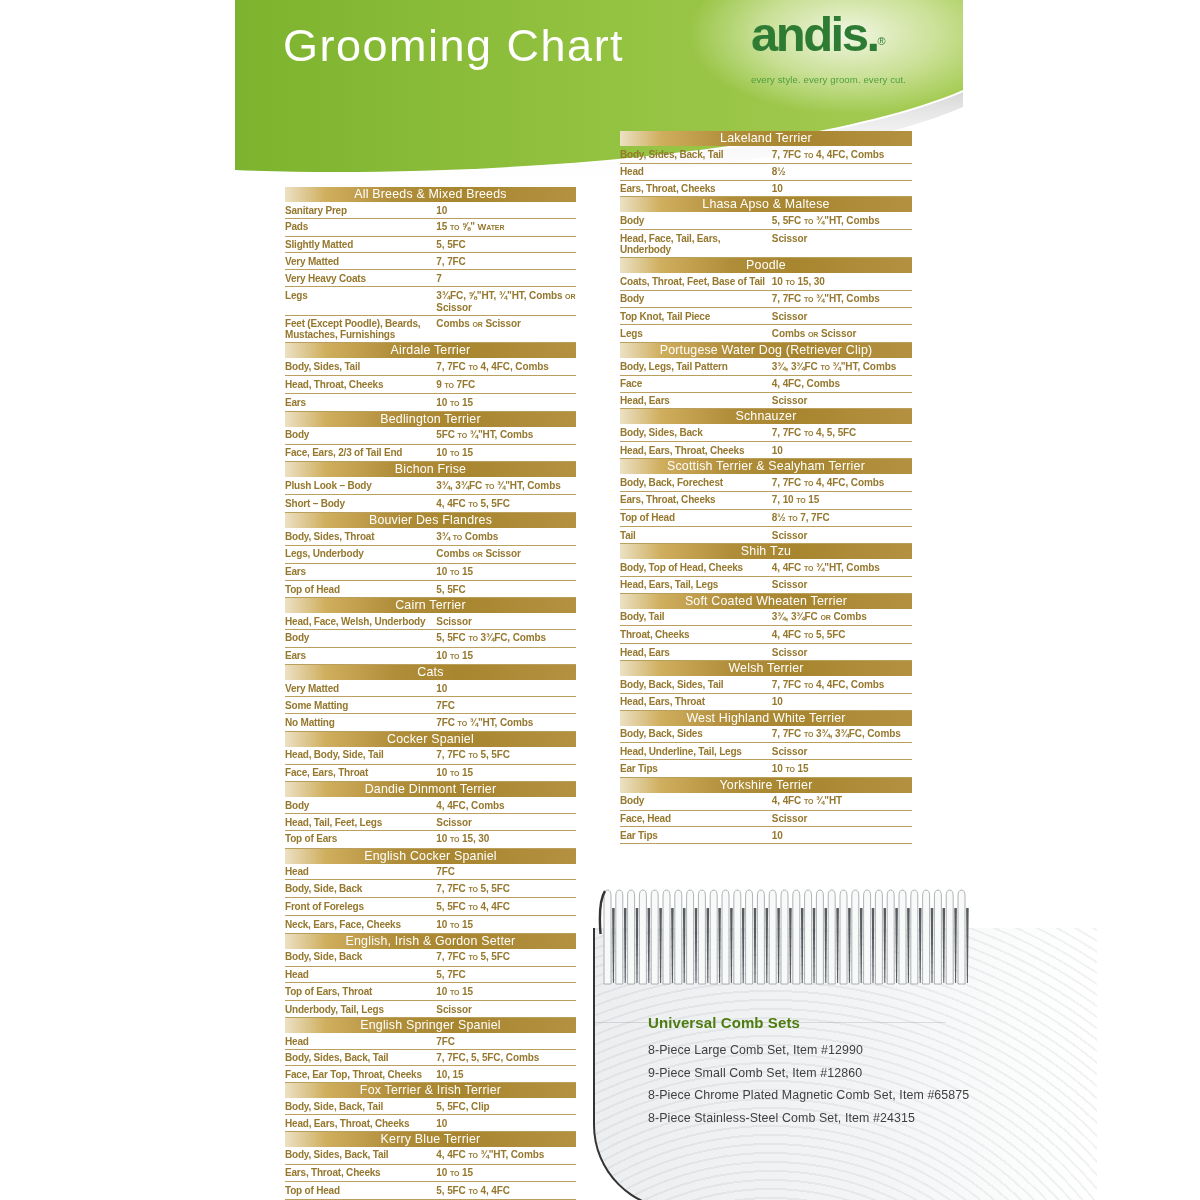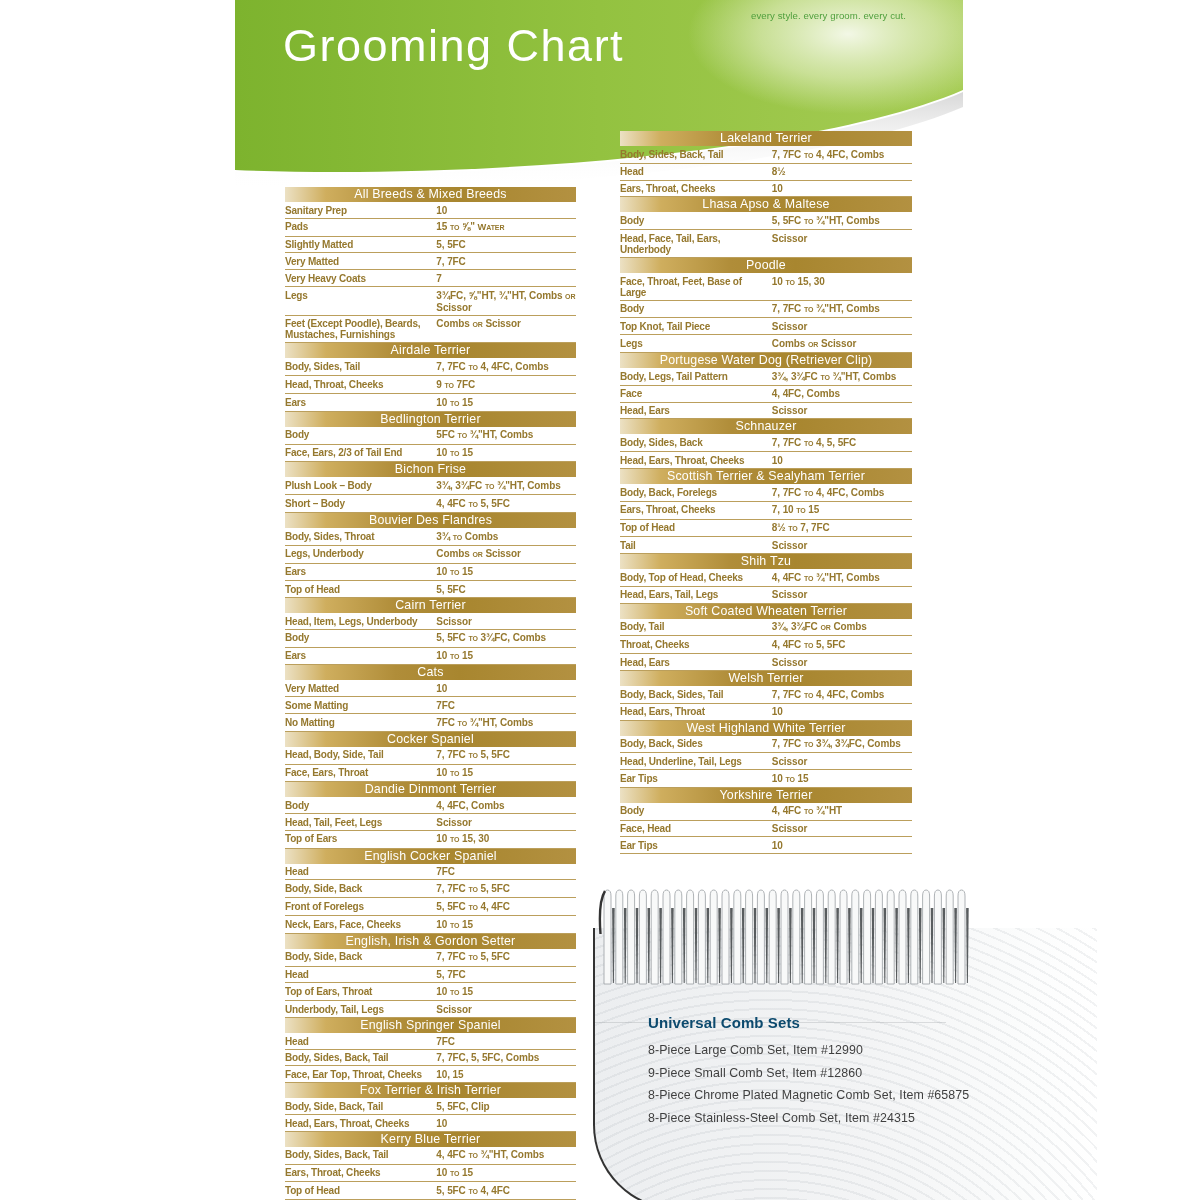--- a/index.html
+++ b/index.html
@@ -6,21 +6,21 @@
   body{width:1200px;height:1200px;position:relative;overflow:hidden;background:#ffffff;
        font-family:"Liberation Sans", sans-serif;}
 
   
   .header-svg{position:absolute;left:0;top:0;width:1200px;height:200px;}
   .grooming-title{position:absolute;left:283px;top:20px;width:420px;
     font-size:45px;font-weight:300;letter-spacing:1.5px;color:#ffffff;}
   .logo{position:absolute;left:751px;top:10px;width:190px;line-height:1;}
   .logo .word{font-size:49px;font-weight:bold;letter-spacing:-2.5px;color:#2e7c34;}
   .logo .reg{font-size:11px;font-weight:normal;color:#2e7c34;vertical-align:6px;letter-spacing:0;}
-  .logo .tagline{font-size:9.6px;color:#4f9f3c;margin-top:1px;letter-spacing:0.1px;}
+  .logo .tagline{font-size:9.6px;color:#4f9f3c;margin-top:16px;letter-spacing:0.1px;}
 
   
   .col{position:absolute;}
   .col-left{left:285px;top:187px;width:291px;}
   .col-right{left:620px;top:131px;width:292px;}
   .bar{height:15px;line-height:15px;text-align:center;color:#ffffff;
     font-size:12.4px;letter-spacing:0.2px;
     background:linear-gradient(90deg,#ece1c4 0%,#cfae5e 14%,#b08d39 38%,#a8862f 60%,#b39141 100%);}
   .row{display:flex;align-items:flex-start;padding:2.6px 0 2.2px 0;
     border-bottom:1px solid #bb9f5c;font-size:10px;line-height:11px;
@@ -35,21 +35,21 @@
     border-left:2.5px solid #333;border-bottom:2.5px solid #333;
     border-bottom-left-radius:85px;
     background:linear-gradient(90deg,#eceef0 0%,#f3f4f5 55%,#fbfcfc 85%,#ffffff 100%);}
   .clipper-body::after{content:"";position:absolute;inset:0;border-bottom-left-radius:85px;
     background:repeating-radial-gradient(circle at 35% 190%,
       rgba(120,130,140,0.10) 0 2px, rgba(255,255,255,0) 2px 9px);}
   .clipper-body::before{content:"";position:absolute;left:0;right:30%;top:94px;height:1px;
     background:rgba(90,95,100,0.18);}
   .teeth-svg{position:absolute;left:10px;top:4px;width:372px;height:106px;}
   .comb-sets{position:absolute;left:60px;top:132px;width:430px;z-index:3;}
-  .comb-sets .cs-title{font-size:15px;font-weight:bold;color:#0c4a6e;margin-bottom:12px;letter-spacing:0.1px;}
+  .comb-sets .cs-title{font-size:15px;font-weight:bold;color:#4d7c0f;margin-bottom:12px;letter-spacing:0.1px;}
   .comb-sets .cs-item{font-size:12.4px;color:#3f3f3f;margin-bottom:8.5px;letter-spacing:0.1px;}
 </style>
 </head>
 <body>
 
 <svg class="header-svg" viewBox="0 0 1200 200">
   <defs>
     <linearGradient id="gg" x1="0" y1="0" x2="1" y2="0">
       <stop offset="0" stop-color="#7db32e"></stop>
       <stop offset="0.5" stop-color="#93c240"></stop>
@@ -69,20 +69,23 @@
     </clipPath>
   </defs>
   <path d="M235,0 H963 V90 C820,152 480,180 235,170 Z" fill="url(#gg)"></path>
   <ellipse cx="848" cy="34" rx="160" ry="80" fill="url(#glow)" clip-path="url(#bandclip)"></ellipse>
   <path d="M963,92 C820,154 480,182 235,172 L235,187 C490,197 825,167 963,107 Z" fill="url(#shad)" opacity="0.65"></path>
 </svg>
 
 <div class="grooming-title">Grooming Chart</div>
 
 <div class="logo">
+  <div>
+    <span class="word">andis.</span><span class="reg">®</span>
+  </div>
   <div class="tagline">every style. every groom. every cut.</div>
 </div>
 
 <div class="col col-left">
     <section>
       <div class="bar">All Breeds &amp; Mixed Breeds</div>
       <div class="row">
         <div class="lbl">Sanitary Prep</div>
         <div class="val">10</div>
       </div>
@@ -163,21 +166,21 @@
         <div class="val">10 <span class="sc">to</span> 15</div>
       </div>
       <div class="row">
         <div class="lbl">Top of Head</div>
         <div class="val">5, 5FC</div>
       </div>
     </section>
     <section>
       <div class="bar">Cairn Terrier</div>
       <div class="row">
-        <div class="lbl">Head, Item, Legs, Underbody</div>
+        <div class="lbl">Head, Face, Welsh, Underbody</div>
         <div class="val">Scissor</div>
       </div>
       <div class="row">
         <div class="lbl">Body</div>
         <div class="val">5, 5FC <span class="sc">to</span> 3¾FC, Combs</div>
       </div>
       <div class="row">
         <div class="lbl">Ears</div>
         <div class="val">10 <span class="sc">to</span> 15</div>
       </div>
@@ -326,21 +329,21 @@
         <div class="val">5, 5FC <span class="sc">to</span> ¾"HT, Combs</div>
       </div>
       <div class="row">
         <div class="lbl">Head, Face, Tail, Ears, Underbody</div>
         <div class="val">Scissor</div>
       </div>
     </section>
     <section>
       <div class="bar">Poodle</div>
       <div class="row">
-        <div class="lbl">Face, Throat, Feet, Base of Large</div>
+        <div class="lbl">Coats, Throat, Feet, Base of Tail</div>
         <div class="val">10 <span class="sc">to</span> 15, 30</div>
       </div>
       <div class="row">
         <div class="lbl">Body</div>
         <div class="val">7, 7FC <span class="sc">to</span> ¾"HT, Combs</div>
       </div>
       <div class="row">
         <div class="lbl">Top Knot, Tail Piece</div>
         <div class="val">Scissor</div>
       </div>
@@ -371,21 +374,21 @@
         <div class="val">7, 7FC <span class="sc">to</span> 4, 5, 5FC</div>
       </div>
       <div class="row">
         <div class="lbl">Head, Ears, Throat, Cheeks</div>
         <div class="val">10</div>
       </div>
     </section>
     <section>
       <div class="bar">Scottish Terrier &amp; Sealyham Terrier</div>
       <div class="row">
-        <div class="lbl">Body, Back, Forelegs</div>
+        <div class="lbl">Body, Back, Forechest</div>
         <div class="val">7, 7FC <span class="sc">to</span> 4, 4FC, Combs</div>
       </div>
       <div class="row">
         <div class="lbl">Ears, Throat, Cheeks</div>
         <div class="val">7, 10 <span class="sc">to</span> 15</div>
       </div>
       <div class="row">
         <div class="lbl">Top of Head</div>
         <div class="val">8½ <span class="sc">to</span> 7, 7FC</div>
       </div>

